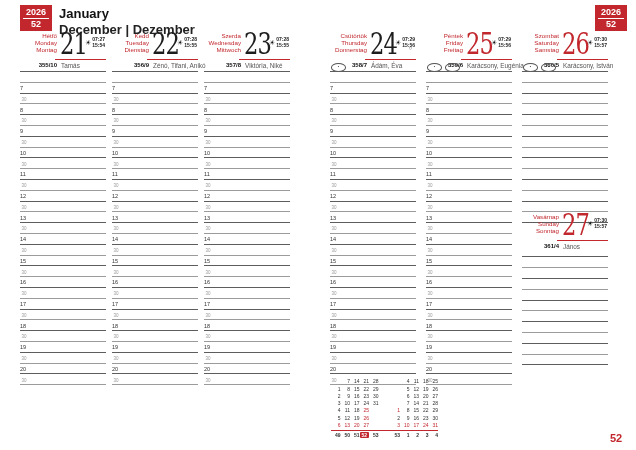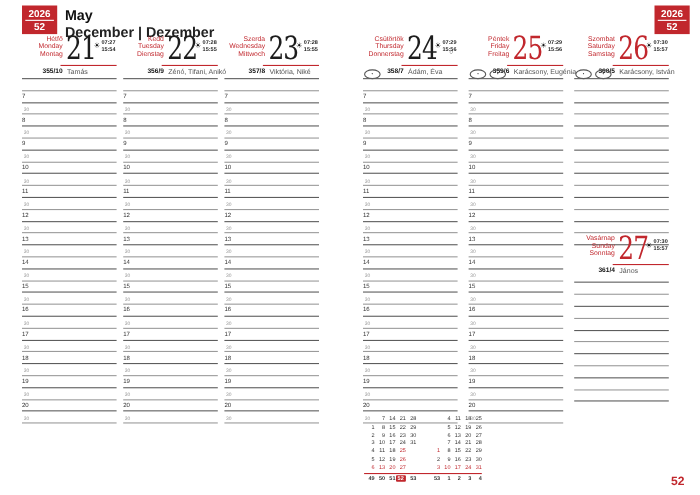--- a/index.html
+++ b/index.html
@@ -59,21 +59,21 @@
   .pagenum{position:absolute;left:610px;top:432px;font-size:11px;font-weight:bold;color:var(--red);}
 </style>
 </head>
 <body>
 
 <div class="page" id="page">
   <div class="weekbox" style="left:20px">
     <div class="wbyear">2026</div>
     <div class="wbweek">52</div>
   </div>
-  <div class="monthtitle">May</div>
+  <div class="monthtitle">January</div>
   <div class="monthsub">December | Dezember</div>
   <div class="weekbox wbright">
     <div class="wbyear">2026</div>
     <div class="wbweek">52</div>
   </div>
   <div class="pagenum">52</div>
 <div class="col" style="left: 20px;">
       <div class="dayheader" style="top: 0px;">
         <div class="dlabels">
           <div class="dl">Hétfő</div>

